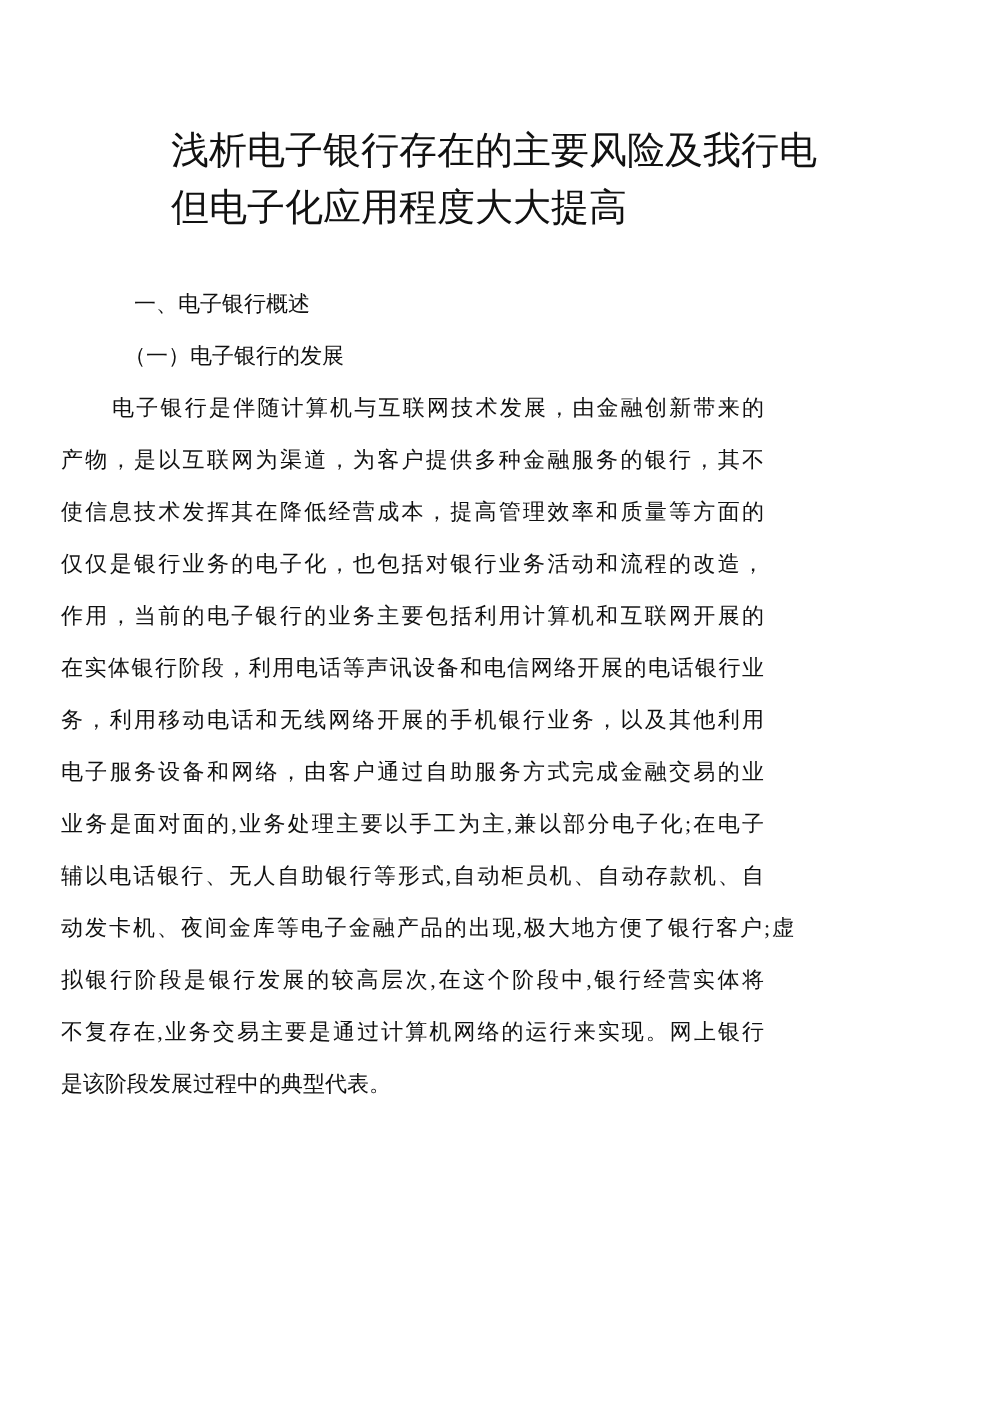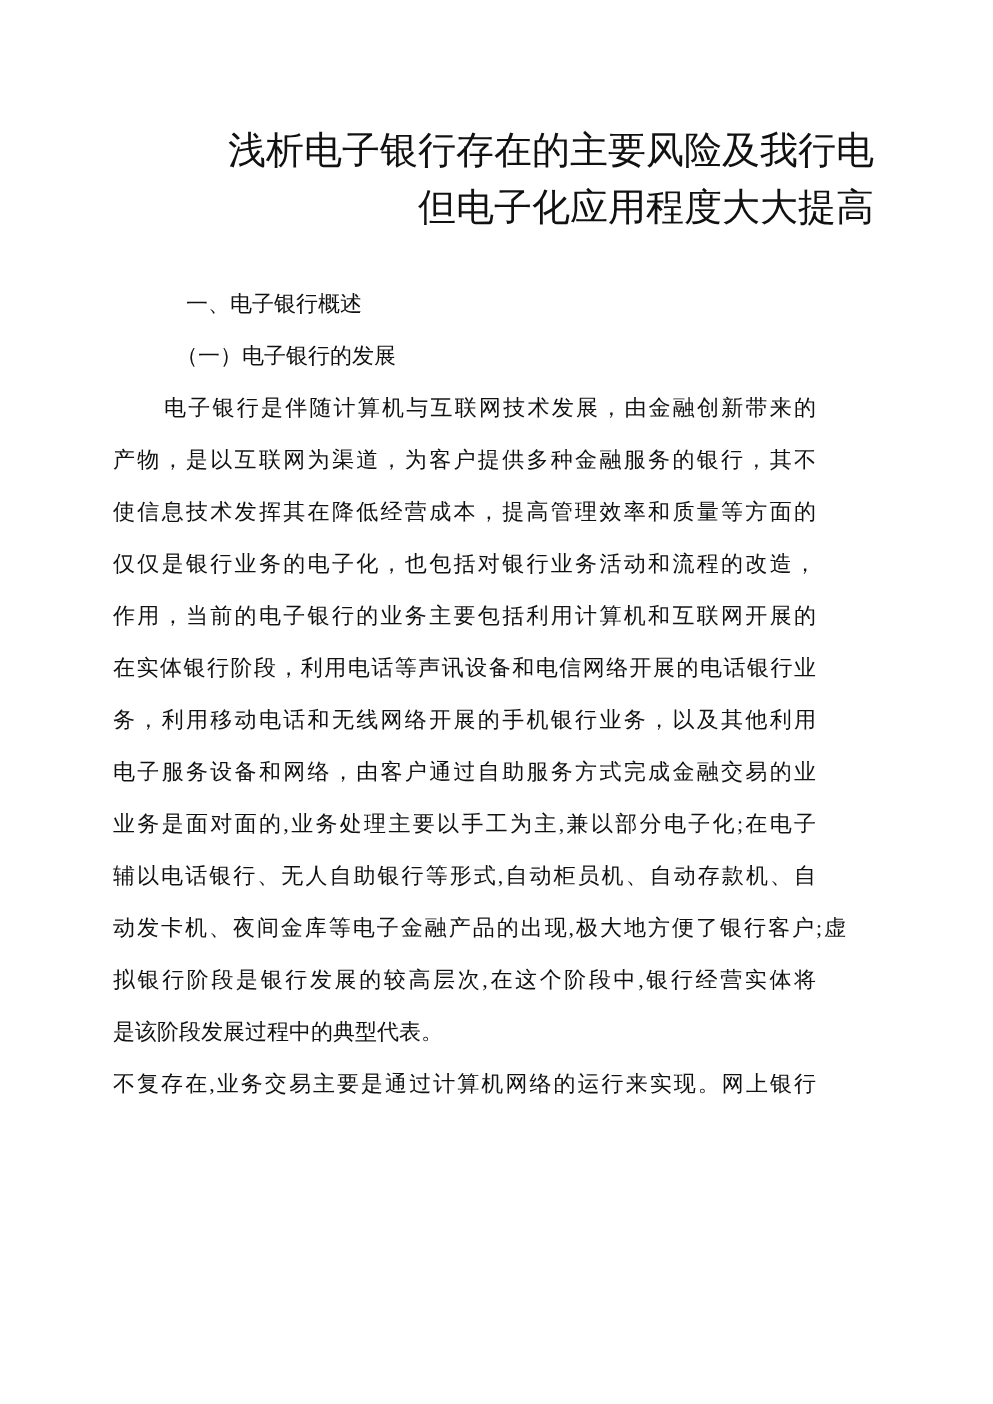--- a/index.html
+++ b/index.html
@@ -15,28 +15,28 @@
     overflow: hidden;
     font-family: "Liberation Serif", "DejaVu Serif", serif;
     color: #111111;
   }
   .doc-title {
     padding-top: 122px;
     padding-left: 171px;
     width: 703px;
     font-size: 38px;
     line-height: 57px;
-    text-align: right;
+    text-align: left;
     margin-bottom: 42px;
   }
   .doc-title .title-line {
     white-space: nowrap;
   }
   .doc-body {
-    margin-left: 113px;
+    margin-left: 61px;
     width: 703px;
     font-size: 22px;
   }
   .heading {
     line-height: 52px;
     white-space: nowrap;
   }
   .heading.level-1 { padding-left: 73px; }
   .heading.level-2 { padding-left: 63px; }
   .para-line {
@@ -71,19 +71,19 @@
       <div class="para-line">使信息技术发挥其在降低经营成本，提高管理效率和质量等方面的</div>
       <div class="para-line">仅仅是银行业务的电子化，也包括对银行业务活动和流程的改造，</div>
       <div class="para-line">作用，当前的电子银行的业务主要包括利用计算机和互联网开展的</div>
       <div class="para-line">在实体银行阶段，利用电话等声讯设备和电信网络开展的电话银行业</div>
       <div class="para-line">务，利用移动电话和无线网络开展的手机银行业务，以及其他利用</div>
       <div class="para-line">电子服务设备和网络，由客户通过自助服务方式完成金融交易的业</div>
       <div class="para-line">业务是面对面的,业务处理主要以手工为主,兼以部分电子化;在电子</div>
       <div class="para-line">辅以电话银行、无人自助银行等形式,自动柜员机、自动存款机、自</div>
       <div class="para-line wide">动发卡机、夜间金库等电子金融产品的出现,极大地方便了银行客户;虚</div>
       <div class="para-line">拟银行阶段是银行发展的较高层次,在这个阶段中,银行经营实体将</div>
+      <div class="para-line">不复存在,业务交易主要是通过计算机网络的运行来实现。网上银行</div>
       <div class="para-line last">是该阶段发展过程中的典型代表。</div>
-      <div class="para-line">不复存在,业务交易主要是通过计算机网络的运行来实现。网上银行</div>
     </div>
 
   </div>
 
 </div>
 
 </body></html>

